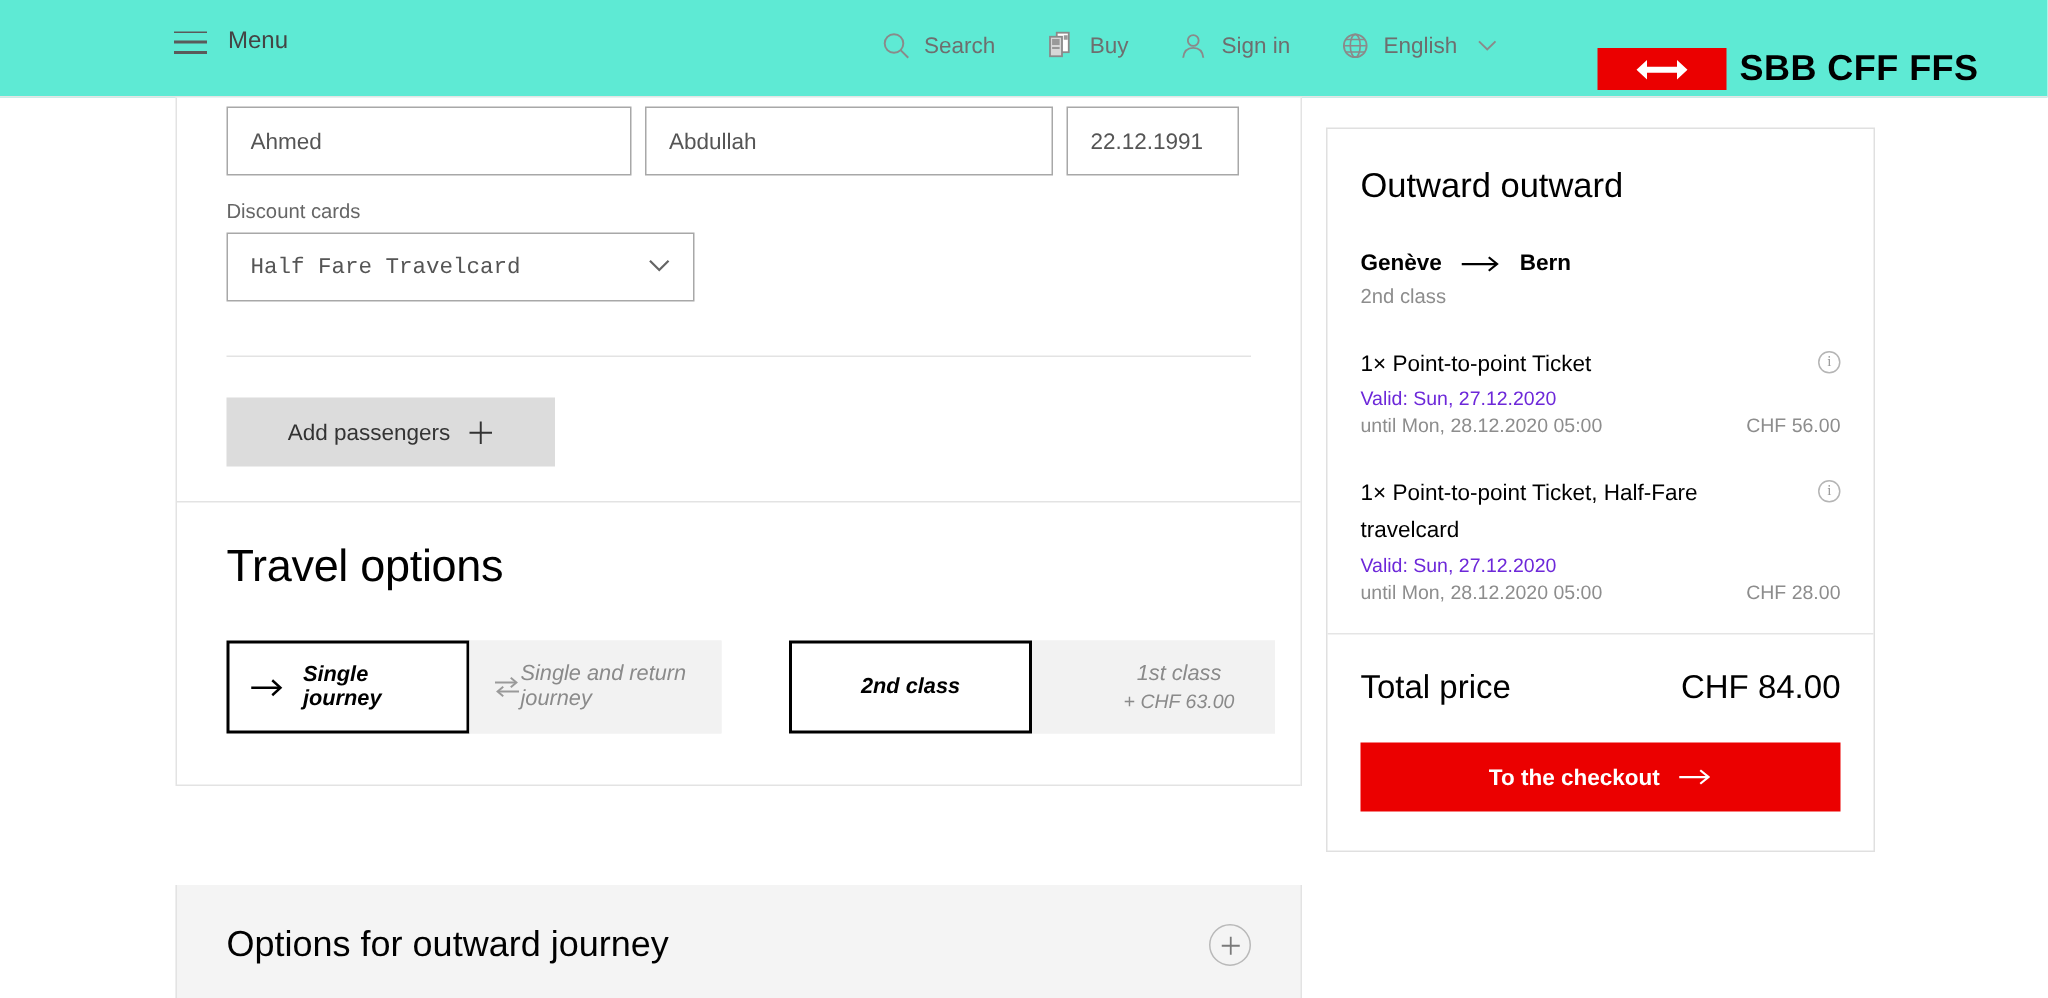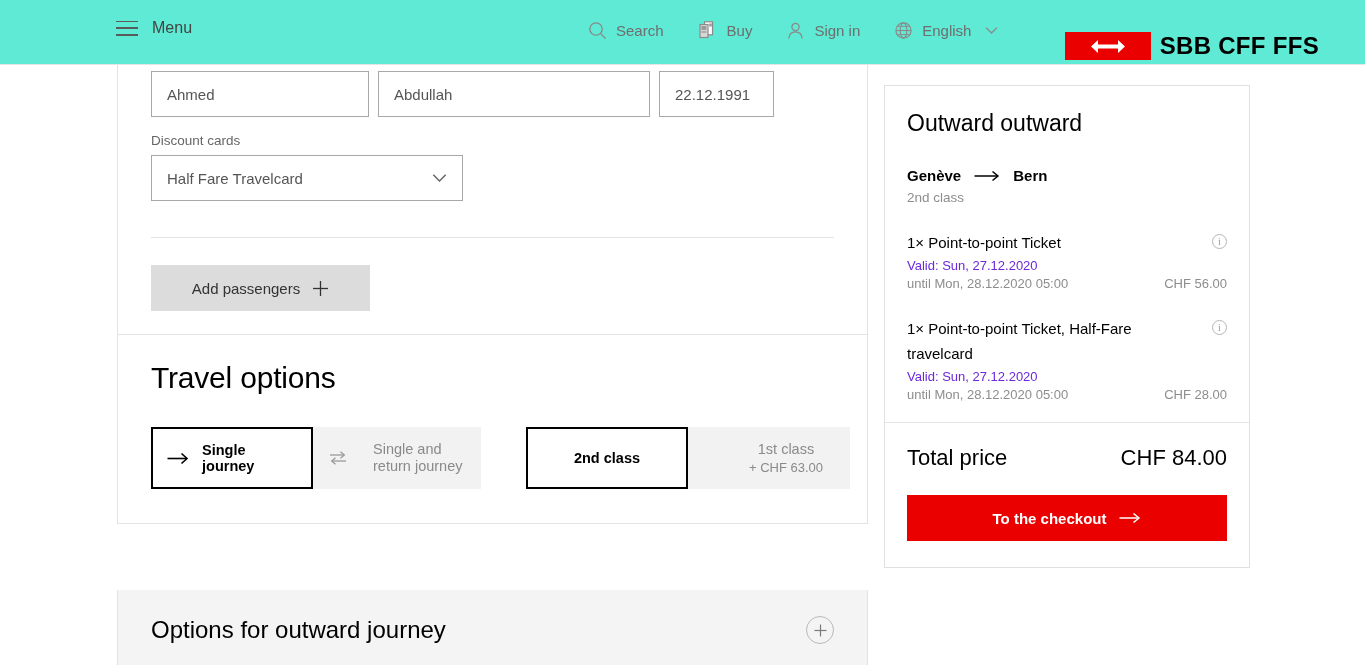--- a/index.html
+++ b/index.html
@@ -67,31 +67,32 @@
     border-bottom: 1px solid #e3e3e3;
     padding-bottom: 23px;
   }
   .name-row { display: flex; gap: 9px; padding-top: 6px; }
   .tinput {
     height: 46px; border: 1px solid #a8a8a8; background: #fff;
     font-size: 15px; color: #555; padding: 0 15px;
     font-family: "Liberation Sans", sans-serif;
     outline: none;
   }
-  .tinput.first { width: 218px; }
+  .tinput.first { width: 270px; }
   .tinput.last  { width: 272px; }
   .tinput.dob   { width: 115px; }
 
   .field-label { font-size: 13.5px; color: #666; margin-top: 16px; margin-bottom: 7px; }
   .select-wrap { position: relative; width: 312px; }
   .tselect {
     width: 312px; height: 46px; border: 1px solid #a8a8a8; background: #fff;
     font-size: 15px; color: #555; padding: 0 15px;
     display: flex; align-items: center;
     cursor: pointer;
+    font-family: Liberation Mono, monospace;
   }
   .chev {
     position: absolute; right: 16px; top: 50%; transform: translateY(-50%);
     pointer-events: none;
   }
 
   .divider-thin { height: 1px; background: #e3e3e3; margin: 36px 0 0 0; }
 
   .add-passengers {
     margin-top: 27px;
@@ -103,31 +104,31 @@
   }
 
   
   .travel-block { padding: 26px 33px 34px 33px; border-bottom: 1px solid #e3e3e3; }
   .travel-title { font-size: 30px; font-weight: normal; color: #000; margin: 0 0 32px 0; letter-spacing: -.2px; }
 
   .opt-rows { display: flex; gap: 45px; }
   .seg { display: flex; }
   .seg-btn {
     display: flex; align-items: center; justify-content: center;
-    cursor: pointer; font-size: 14.5px; padding: 0 14px;
+    cursor: pointer; font-size: 14.5px; padding: 0 14px; font-style: italic;
   }
   .seg-btn.active {
     background: #fff; border: 2px solid #000; color: #000;
     font-weight: bold;
   }
   .seg-btn.inactive {
     background: #f2f2f2; border: 2px solid #f2f2f2; color: #8a8a8a;
   }
   .seg-a { width: 162px; height: 62px; gap: 13px; }
-  .seg-b { width: 168px; height: 62px; gap: 26px; text-align: left; }
+  .seg-b { width: 168px; height: 62px; gap: 0; text-align: left; }
   .seg-c { width: 162px; height: 62px; }
   .seg-d { width: 162px; height: 62px; flex-direction: column; gap: 3px; padding-left: 48px; }
   .seg-sub { font-size: 13px; color: #8a8a8a; font-weight: normal; }
   .two-line { line-height: 17px; }
 
   
   .options-bar {
     position: absolute; left: 117px; top: 590px;
     width: 751px; height: 80px;
     background: #f4f4f4;

